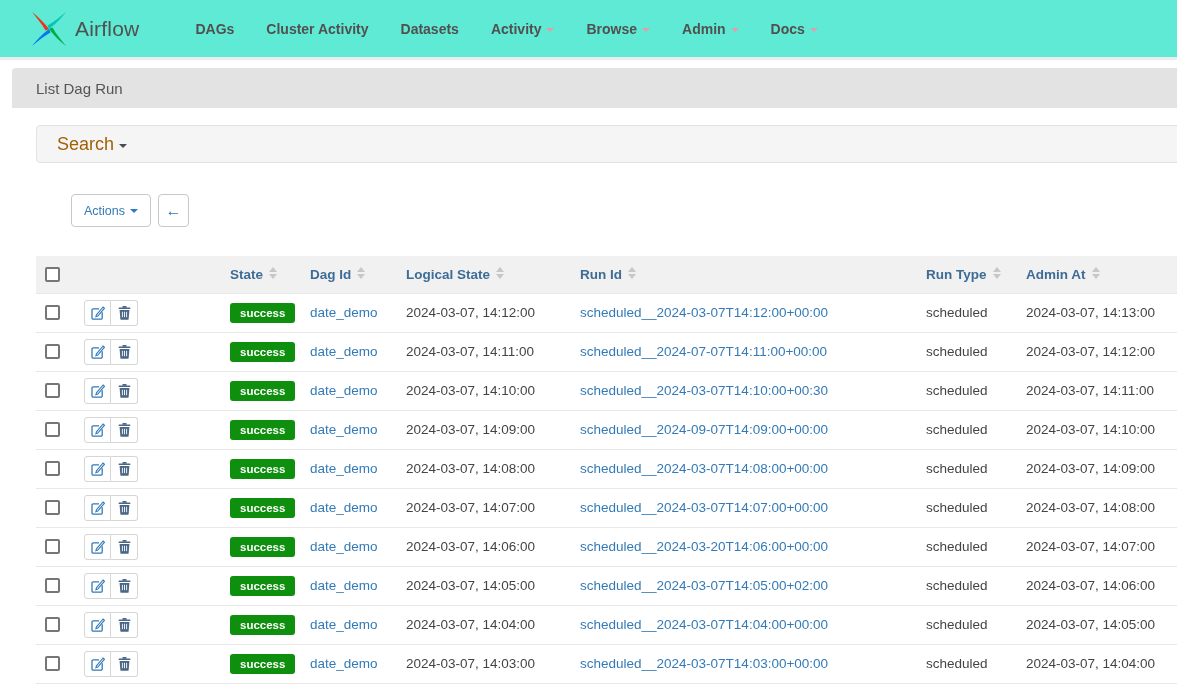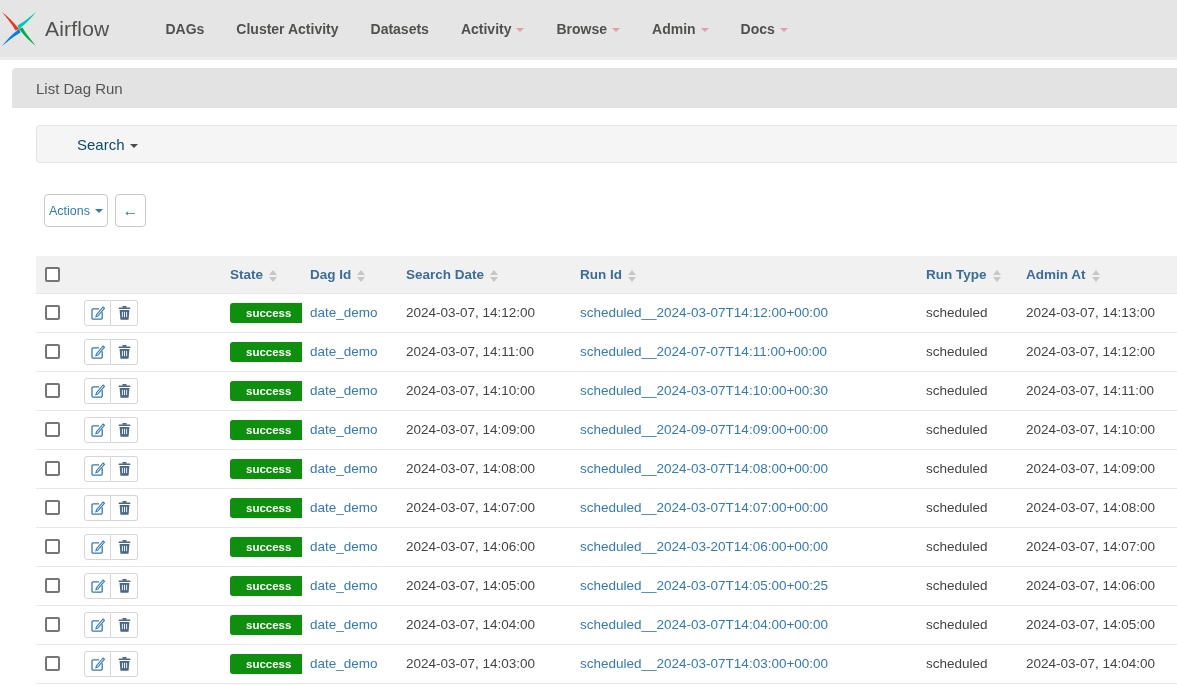--- a/index.html
+++ b/index.html
@@ -7,74 +7,74 @@
     --header-blue:#3d6c97;
     --success:#0e8f0e;
     --nav-text:#51504f;
     --caret-pink:#dfa0aa;
     --border-light:#e8e8e8;
   }
   *{box-sizing:border-box;margin:0;padding:0;}
   html,body{width:1177px;height:685px;overflow:hidden;background:#fff;
     font-family:"Liberation Sans","DejaVu Sans",sans-serif;color:#444;}
   
-  .navbar{height:60px;display:flex;align-items:center;background:#e5e5e5;
-    border-bottom:3px solid #ececec;}
+  .navbar{height:60px;display:flex;align-items:center;background:#5eead4;
+    border-bottom:3px solid #ececec;padding-left:30px;}
   .brand{display:flex;align-items:center;cursor:pointer;}
   .brand-text{font-size:21px;color:var(--nav-text);margin-left:7px;letter-spacing:.2px;}
   .nav-items{display:flex;list-style:none;margin-left:40px;}
   .nav-item{padding:0 16px;font-size:14px;font-weight:bold;color:var(--nav-text);
     cursor:pointer;display:flex;align-items:center;white-space:nowrap;}
   .caret{display:inline-block;width:0;height:0;border-left:4px solid transparent;
     border-right:4px solid transparent;border-top:4px solid var(--caret-pink);
     margin-left:5px;margin-top:2px;}
   
   .panel{margin:8px 0 0 12px;width:1320px;}
   .panel-heading{background:#e3e3e3;height:40px;display:flex;align-items:center;
     padding-left:24px;border-radius:4px 0 0 0;font-size:15px;color:#555;}
   .panel-body{background:#fff;padding:17px 24px 0 24px;}
   
   .search-bar{background:#f5f5f5;border:1px solid #e3e3e3;border-radius:4px;
     height:38px;display:flex;align-items:center;padding-left:20px;cursor:pointer;}
-  .search-label{font-size:15px;color:#0c4a6e;margin-left:20px;}
+  .search-label{font-size:18px;color:#a16207;}
   .search-bar .caret{border-top-color:#4a4a4a;margin-top:3px;}
   
   .actions-row{margin:31px 0 0 8px;display:flex;align-items:center;height:33px;}
   .btn{background:#fff;border:1px solid #c8c8c8;border-radius:4px;height:33px;
     display:inline-flex;align-items:center;justify-content:center;cursor:pointer;
     color:var(--link);}
-  .btn-actions{padding:0 4px;font-size:12.5px;margin-right:7px;}
+  .btn-actions{padding:0 12px;font-size:12.5px;margin-right:7px;margin-left:27px;}
   .btn-actions .caret{border-top-color:var(--link);margin-top:1px;}
   .btn-back{width:31px;font-size:16px;font-weight:bold;}
   
   table{border-collapse:collapse;table-layout:fixed;width:1240px;margin-top:29px;}
   col.c-check{width:40px;} col.c-act{width:146px;} col.c-state{width:80px;}
   col.c-dag{width:96px;} col.c-logical{width:174px;} col.c-runid{width:346px;}
   col.c-runtype{width:100px;} col.c-queued{width:258px;}
   thead tr{background:#f1f1f1;height:37px;}
   thead th{text-align:left;padding-left:8px;font-size:13.5px;font-weight:bold;
     color:var(--header-blue);white-space:nowrap;}
-  thead th .th-wrap{display:inline-flex;align-items:flex-end;cursor:pointer;}
+  thead th .th-wrap{display:inline-flex;align-items:flex-start;cursor:pointer;}
   tbody tr{height:39px;border-top:1px solid var(--border-light);background:#fff;}
   tbody tr:last-child{border-bottom:1px solid var(--border-light);}
   td{padding-left:8px;font-size:13.5px;color:#444;white-space:nowrap;overflow:hidden;}
   a.cell-link{color:var(--link);text-decoration:none;cursor:pointer;}
   
   input[type=checkbox]{appearance:none;-webkit-appearance:none;width:15px;height:15px;
     border:2px solid #767676;border-radius:2px;background:#fff;cursor:pointer;
     vertical-align:middle;margin-left:1px;}
   
   .btn-group{display:inline-flex;}
   .row-btn{width:27px;height:26px;background:#fff;border:1px solid #d6d6d6;
     display:inline-flex;align-items:center;justify-content:center;cursor:pointer;}
   .row-btn.edit{border-radius:3px 0 0 3px;}
   .row-btn.del{border-radius:0 3px 3px 0;border-left:none;}
   
   .state-badge{display:inline-block;background:var(--success);color:#fff;
-    font-size:11.5px;font-weight:bold;padding:4px 16px;border-radius:3px;}
+    font-size:11.5px;font-weight:bold;padding:4px 10px;border-radius:3px;}
   
   .sort-icon{display:inline-flex;flex-direction:column;margin-left:6px;cursor:pointer;}
   .sort-icon .tri-up{width:0;height:0;border-left:4px solid transparent;
     border-right:4px solid transparent;border-bottom:5px solid #c7c7c7;margin-bottom:2px;}
   .sort-icon .tri-down{width:0;height:0;border-left:4px solid transparent;
     border-right:4px solid transparent;border-top:5px solid #c7c7c7;}
 </style>
 </head>
 <body>
 
@@ -168,21 +168,21 @@
                 </span>
               </span></th>
             <th><span class="th-wrap">
                 <span>Dag Id</span>
                 <span class="sort-icon">
                   <i class="tri-up"></i>
                   <i class="tri-down"></i>
                 </span>
               </span></th>
             <th><span class="th-wrap">
-                <span>Search Date</span>
+                <span>Logical State</span>
                 <span class="sort-icon">
                   <i class="tri-up"></i>
                   <i class="tri-down"></i>
                 </span>
               </span></th>
             <th><span class="th-wrap">
                 <span>Run Id</span>
                 <span class="sort-icon">
                   <i class="tri-up"></i>
                   <i class="tri-down"></i>
@@ -426,21 +426,21 @@
                       <rect x="0.6" y="1.6" width="11.8" height="1.5" rx="0.5" fill="#4a6785"></rect>
                       <path d="M1.6 4 h9.8 l-0.75 8.9 a1 1 0 0 1 -1 0.9 H3.35 a1 1 0 0 1 -1 -0.9 Z" fill="#4a6785"></path>
                       <path d="M4.4 5.8 v5.4 M6.5 5.8 v5.4 M8.6 5.8 v5.4" stroke="#fff" stroke-width="0.9"></path>
                     </svg>
                   </span>
                 </a>
               </span></td>
             <td><span class="state-badge">success</span></td>
             <td><a class="cell-link">date_demo</a></td>
             <td>2024-03-07, 14:05:00</td>
-            <td><a class="cell-link">scheduled__2024-03-07T14:05:00+00:25</a></td>
+            <td><a class="cell-link">scheduled__2024-03-07T14:05:00+02:00</a></td>
             <td>scheduled</td>
             <td>2024-03-07, 14:06:00</td>
           </tr>
           <tr>
             <td><input type="checkbox" style=""></td>
             <td><span class="btn-group">
                 <a class="row-btn edit">
                   <span style="display:inline-flex">
                     <svg width="14" height="14" viewBox="0 0 14 14">
                       <path d="M11.2 6.2 V12 a1.2 1.2 0 0 1 -1.2 1.2 H2.2 A1.2 1.2 0 0 1 1 12 V4 a1.2 1.2 0 0 1 1.2 -1.2 H8" fill="none" stroke="#337ab7" stroke-width="1.3"></path>

